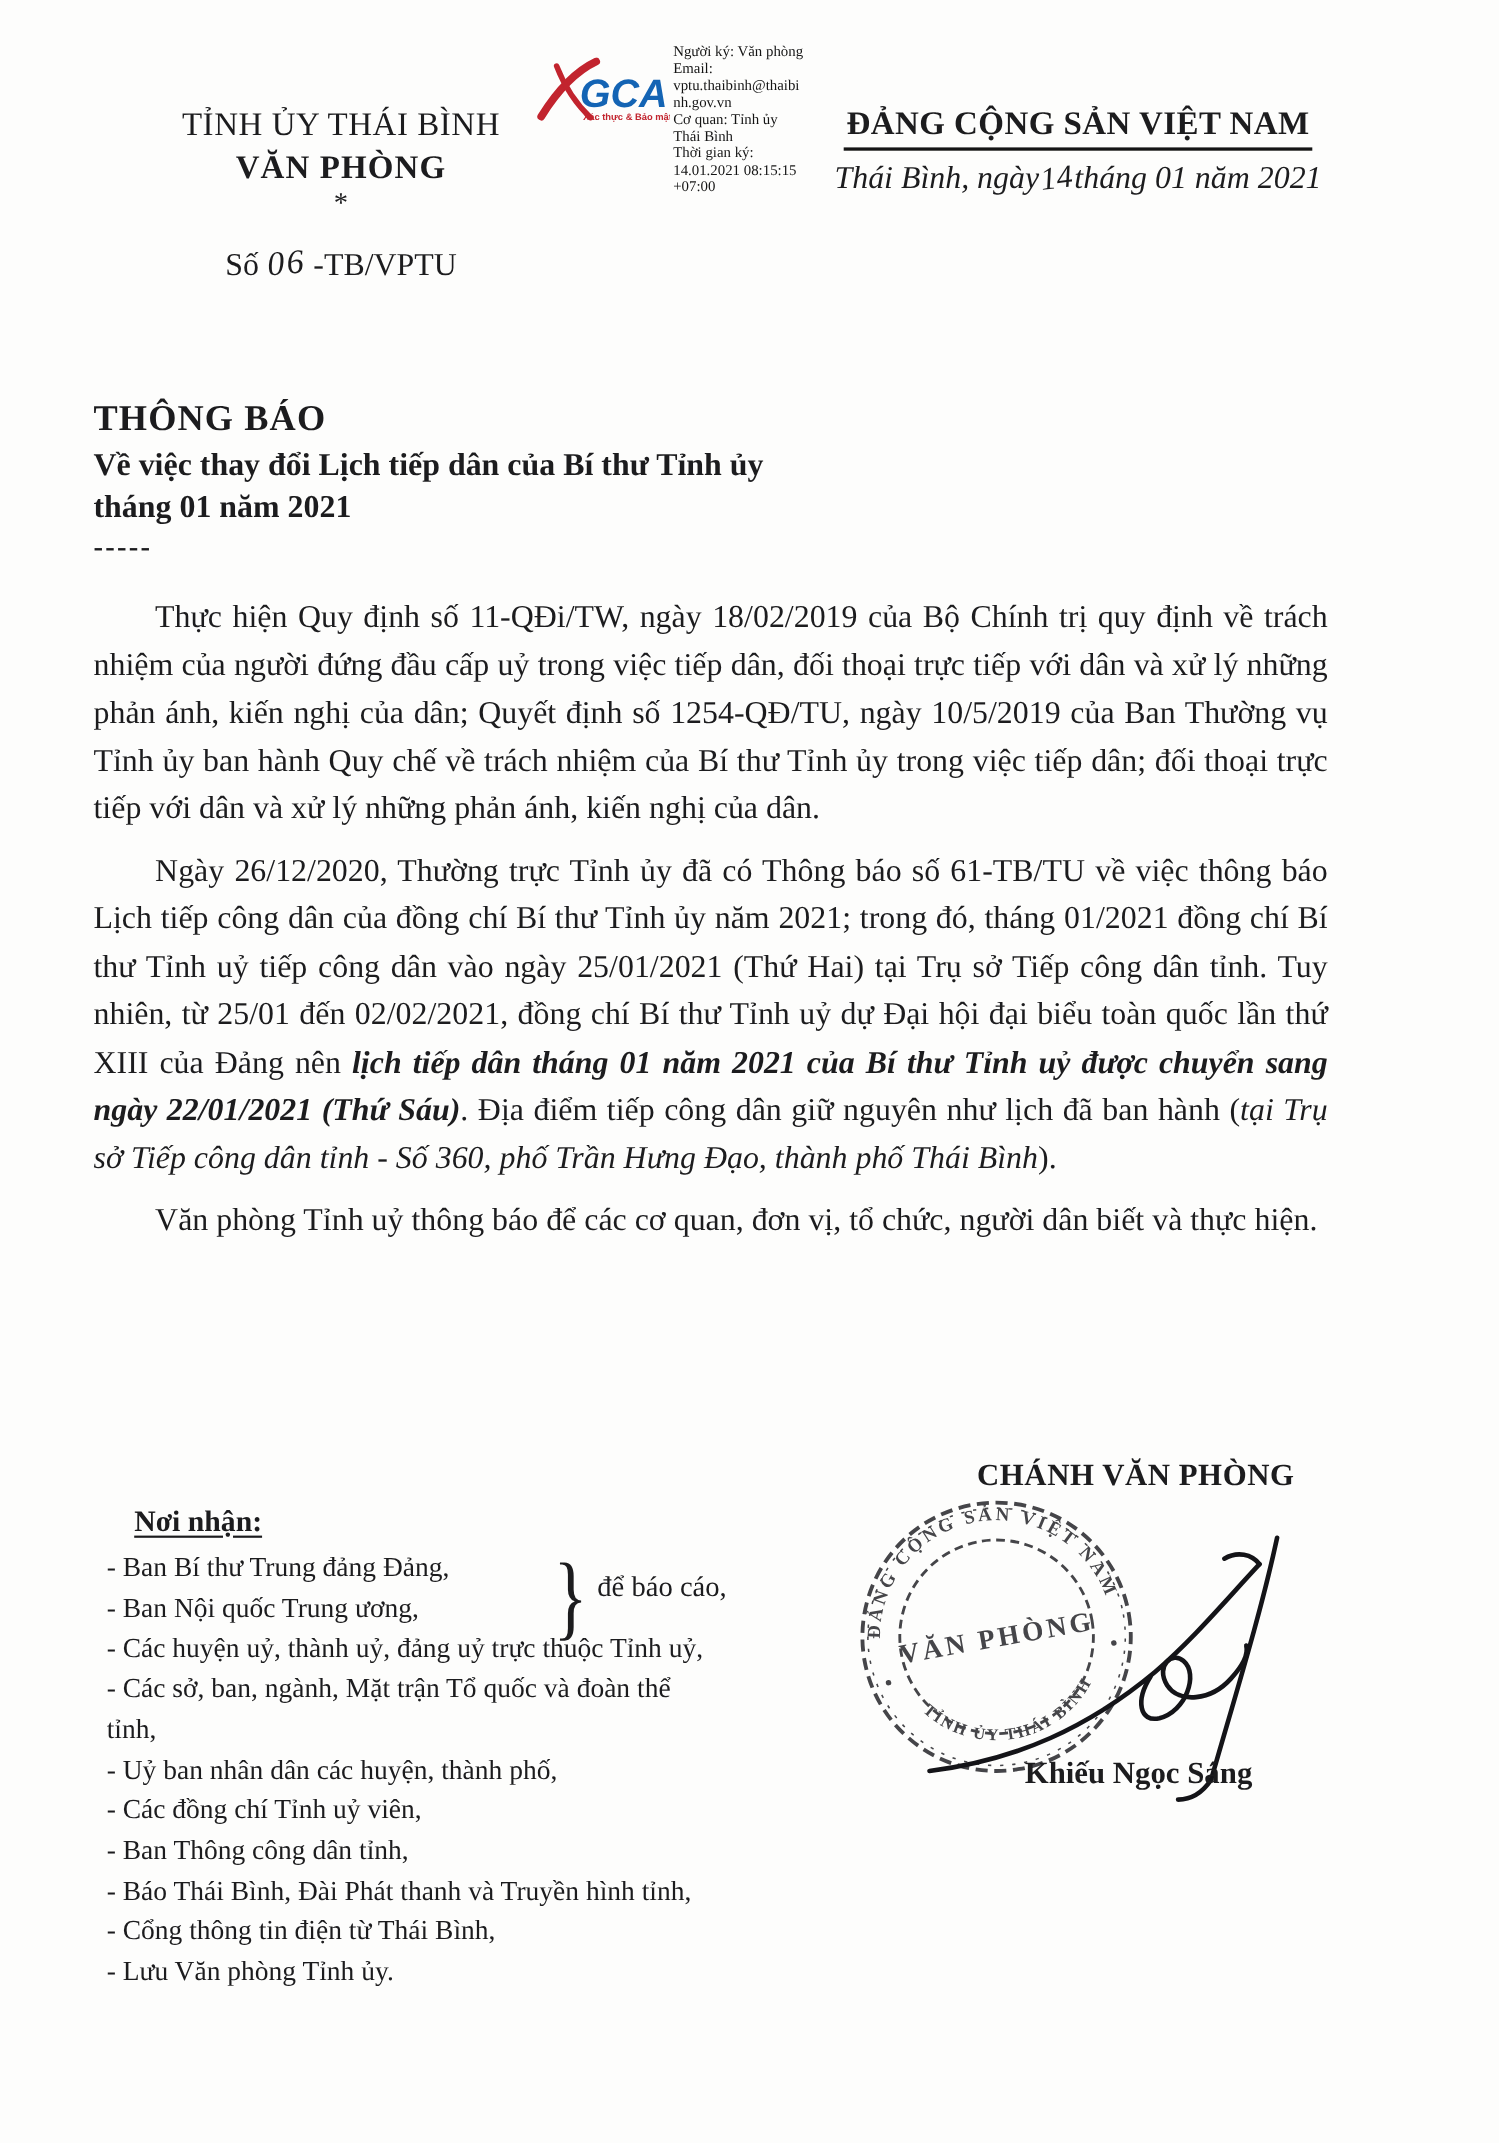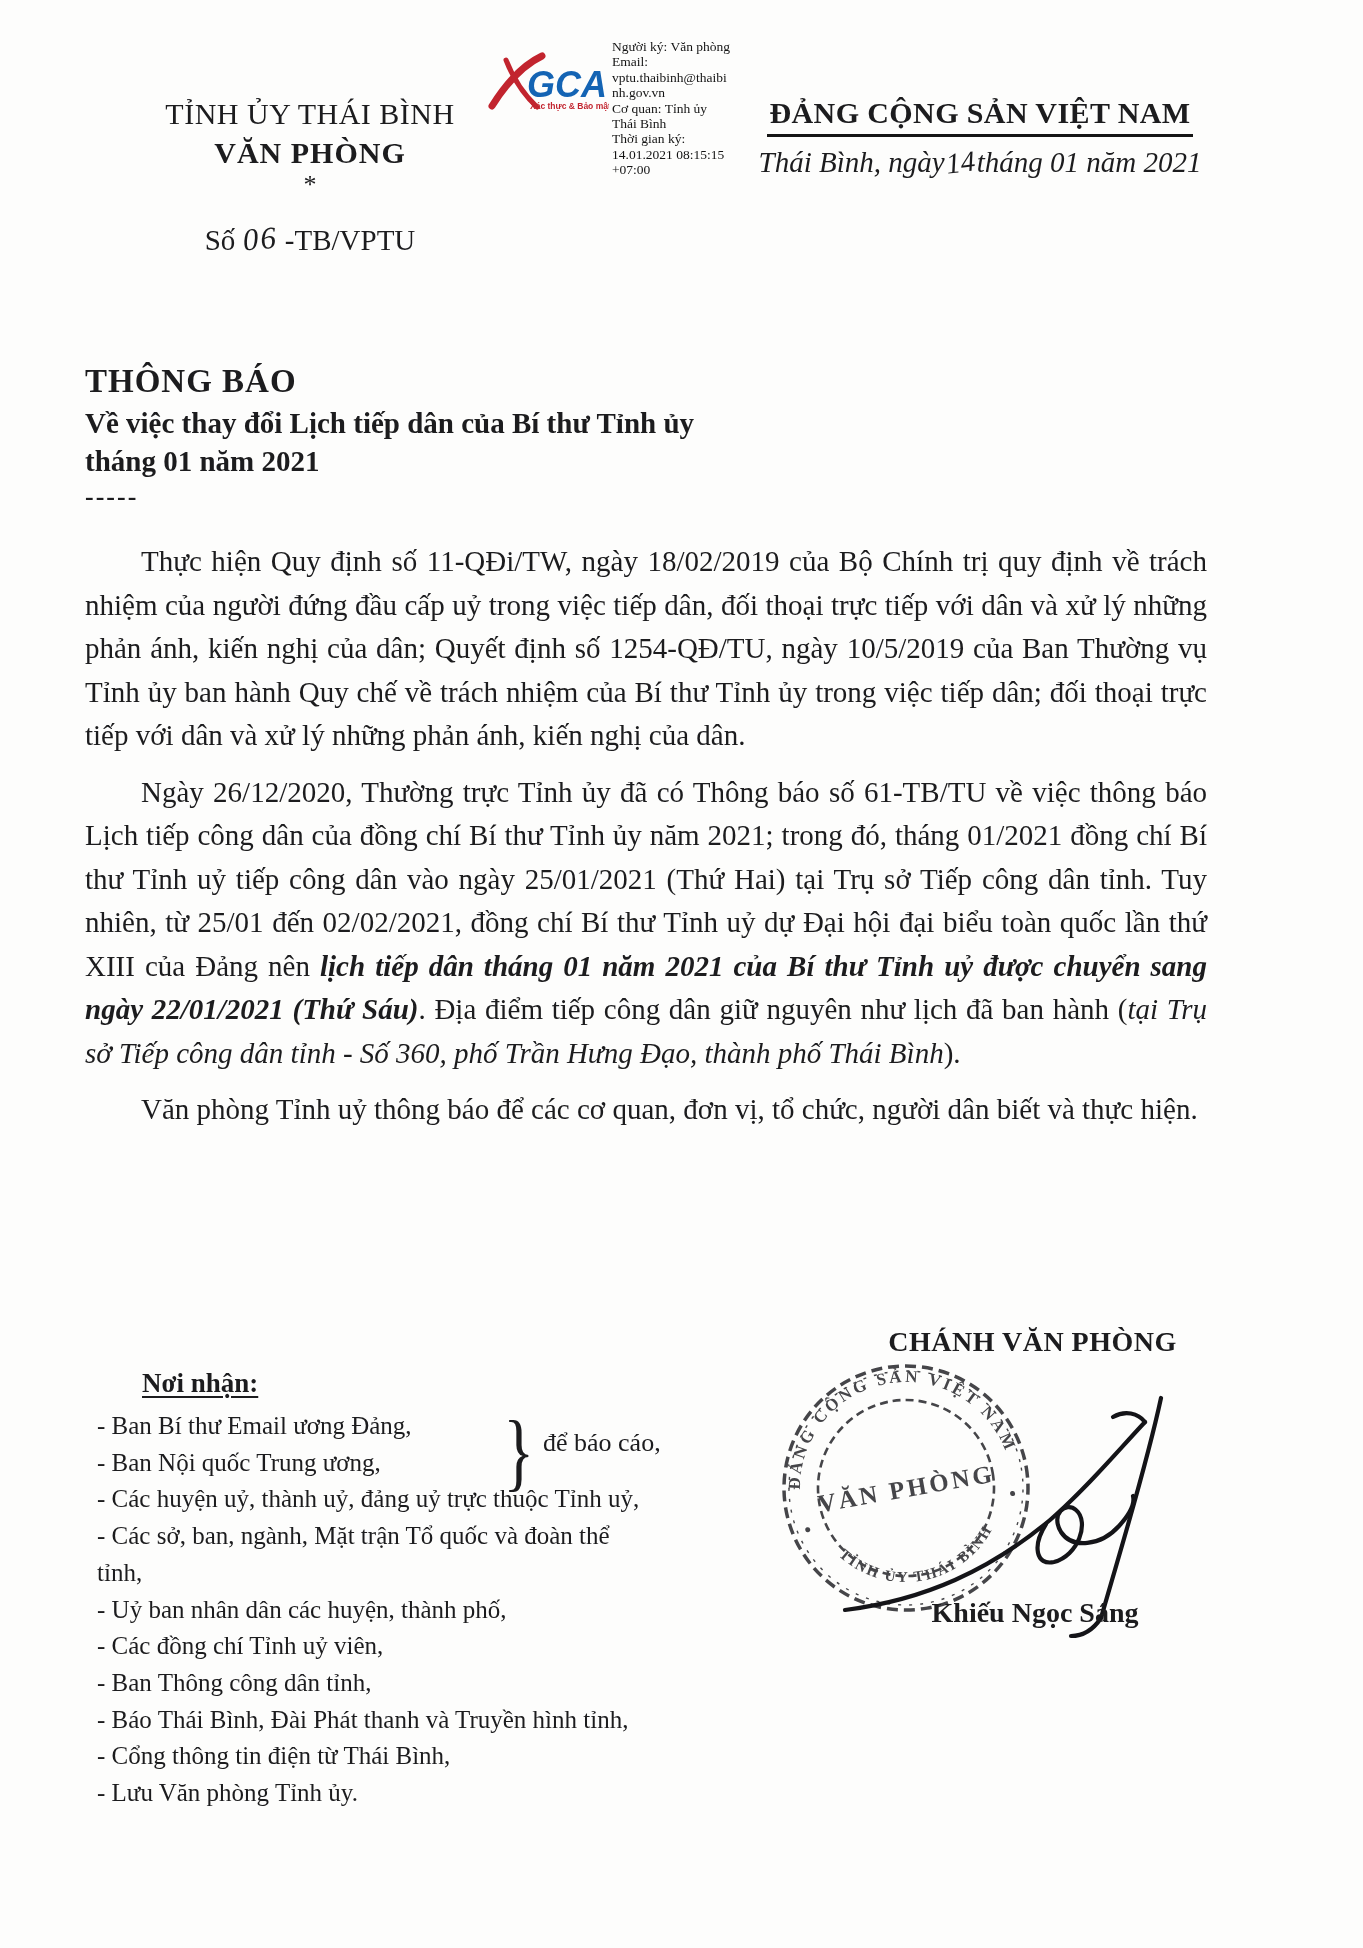--- a/index.html
+++ b/index.html
@@ -58,21 +58,20 @@
   }
   .para{margin:0 0 13px 0;text-indent:56px;}
   .seg-n{font-style:normal;font-weight:normal;}
   .seg-i{font-style:italic;}
   .seg-bi{font-style:italic;font-weight:bold;}
   
   .recip-head{
     position:absolute;left:122px;top:1368px;
     font-size:27px;font-weight:bold;text-decoration:underline;
     text-underline-offset:4px;
-    margin-left:20px;
   }
   .recip-list{
     position:absolute;left:97px;top:1408px;width:560px;
     font-size:25px;line-height:36.7px;
   }
   .recip-brace{
     position:absolute;left:498px;top:1408px;
     font-size:86px;font-weight:300;line-height:86px;
     transform:scaleX(.75);color:#1c1c1e;
   }
@@ -143,21 +142,21 @@
   </div>
 
   <div class="body-text">
       <p class="para"><span class="seg-n">Thực hiện Quy định số 11-QĐi/TW, ngày 18/02/2019 của Bộ Chính trị quy định về trách nhiệm của người đứng đầu cấp uỷ trong việc tiếp dân, đối thoại trực tiếp với dân và xử lý những phản ánh, kiến nghị của dân; Quyết định số 1254-QĐ/TU, ngày 10/5/2019 của Ban Thường vụ Tỉnh ủy ban hành Quy chế về trách nhiệm của Bí thư Tỉnh ủy trong việc tiếp dân; đối thoại trực tiếp với dân và xử lý những phản ánh, kiến nghị của dân.</span></p>
       <p class="para"><span class="seg-n">Ngày 26/12/2020, Thường trực Tỉnh ủy đã có Thông báo số 61-TB/TU về việc thông báo Lịch tiếp công dân của đồng chí Bí thư Tỉnh ủy năm 2021; trong đó, tháng 01/2021 đồng chí Bí thư Tỉnh uỷ tiếp công dân vào ngày 25/01/2021 (Thứ Hai) tại Trụ sở Tiếp công dân tỉnh. Tuy nhiên, từ 25/01 đến 02/02/2021, đồng chí Bí thư Tỉnh uỷ dự Đại hội đại biểu toàn quốc lần thứ XIII của Đảng nên </span><span class="seg-bi">lịch tiếp dân tháng 01 năm 2021 của Bí thư Tỉnh uỷ được chuyển sang ngày 22/01/2021 (Thứ Sáu)</span><span class="seg-n">. Địa điểm tiếp công dân giữ nguyên như lịch đã ban hành (</span><span class="seg-i">tại Trụ sở Tiếp công dân tỉnh - Số 360, phố Trần Hưng Đạo, thành phố Thái Bình</span><span class="seg-n">).</span></p>
       <p class="para"><span class="seg-n">Văn phòng Tỉnh uỷ thông báo để các cơ quan, đơn vị, tổ chức, người dân biết và thực hiện.</span></p>
     </div>
 
   <div class="recip-head">Nơi nhận:</div>
   <div class="recip-list">
-      <div>- Ban Bí thư Email ương Đảng,</div>
+      <div>- Ban Bí thư Trung đảng Đảng,</div>
       <div>- Ban Nội quốc Trung ương,</div>
       <div>- Các huyện uỷ, thành uỷ, đảng uỷ trực thuộc Tỉnh uỷ,</div>
       <div>- Các sở, ban, ngành, Mặt trận Tổ quốc và đoàn thể tỉnh,</div>
       <div>- Uỷ ban nhân dân các huyện, thành phố,</div>
       <div>- Các đồng chí Tỉnh uỷ viên,</div>
       <div>- Ban Thông công dân tỉnh,</div>
       <div>- Báo Thái Bình, Đài Phát thanh và Truyền hình tỉnh,</div>
       <div>- Cổng thông tin điện từ Thái Bình,</div>
       <div>- Lưu Văn phòng Tỉnh ủy.</div>
     </div>

